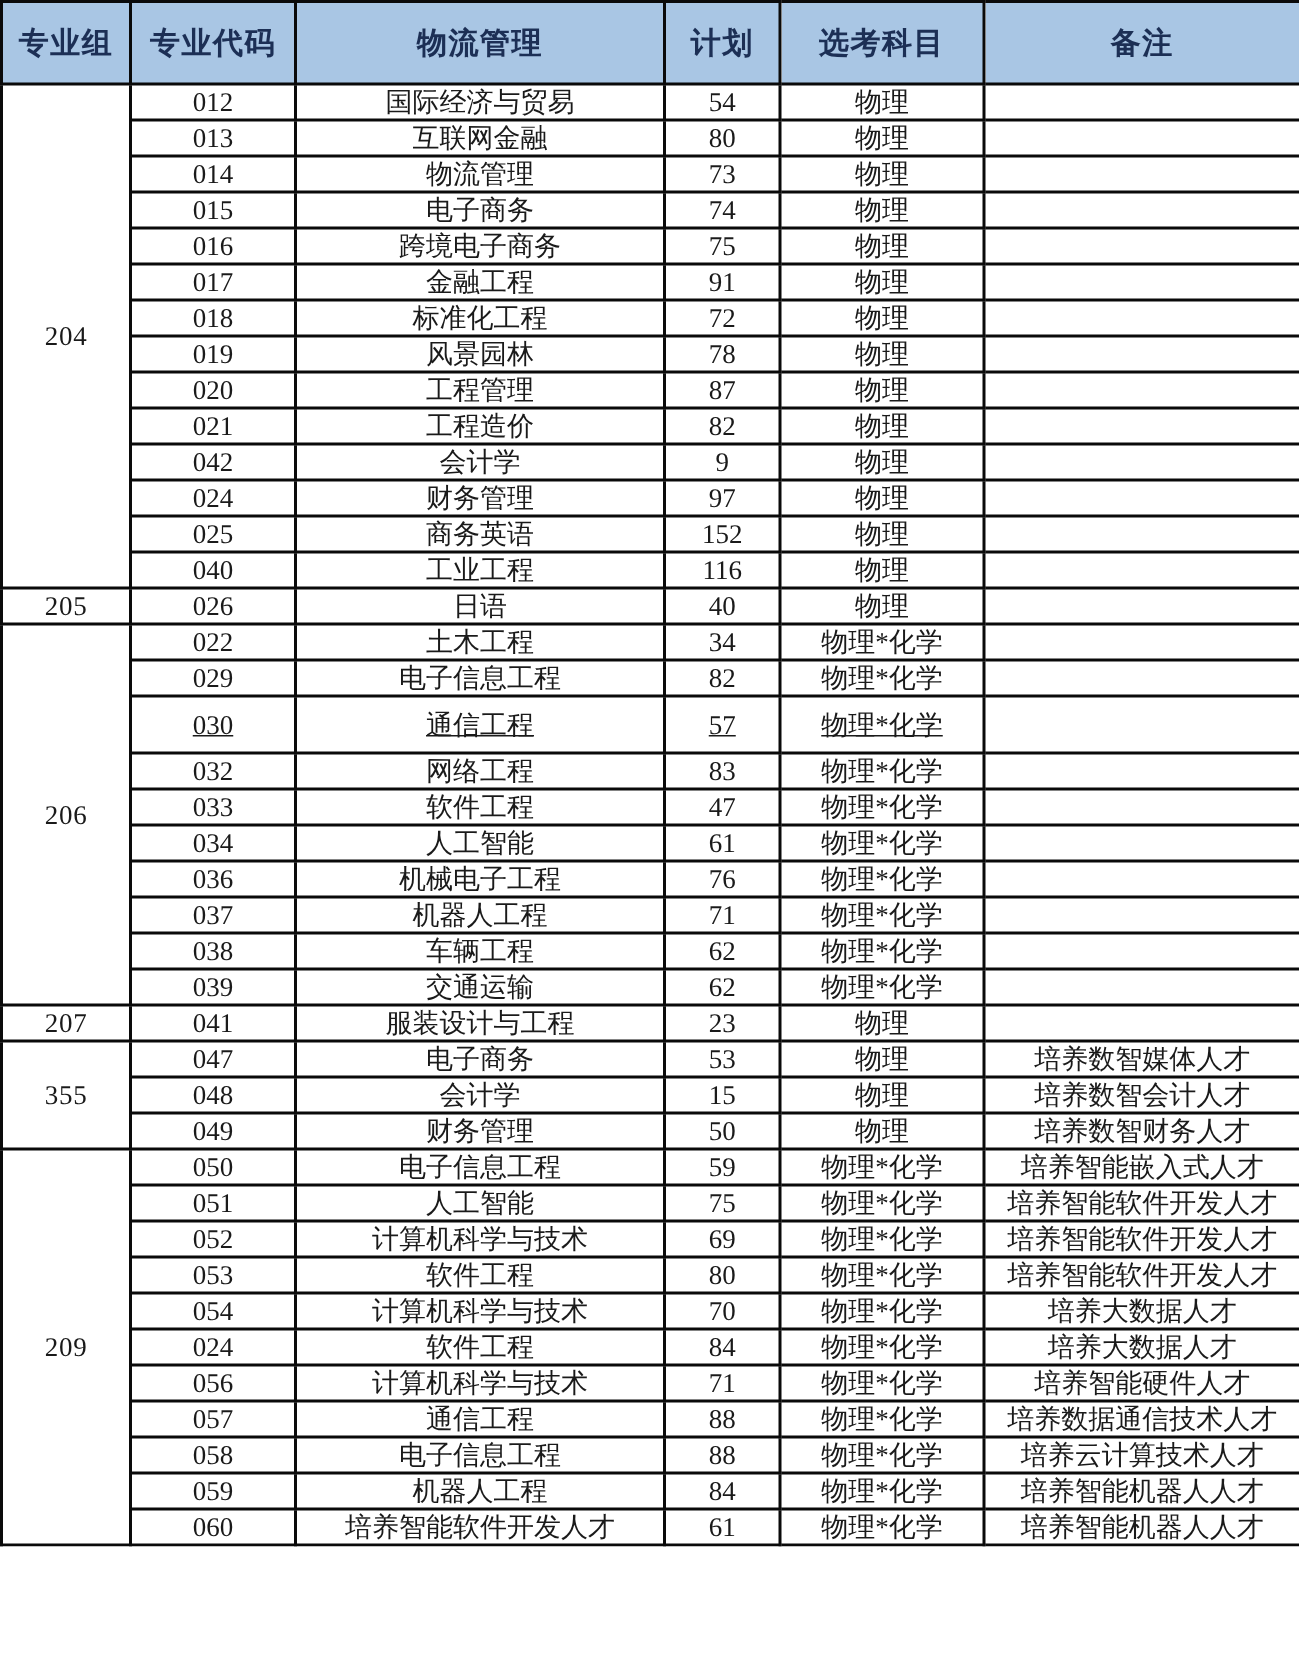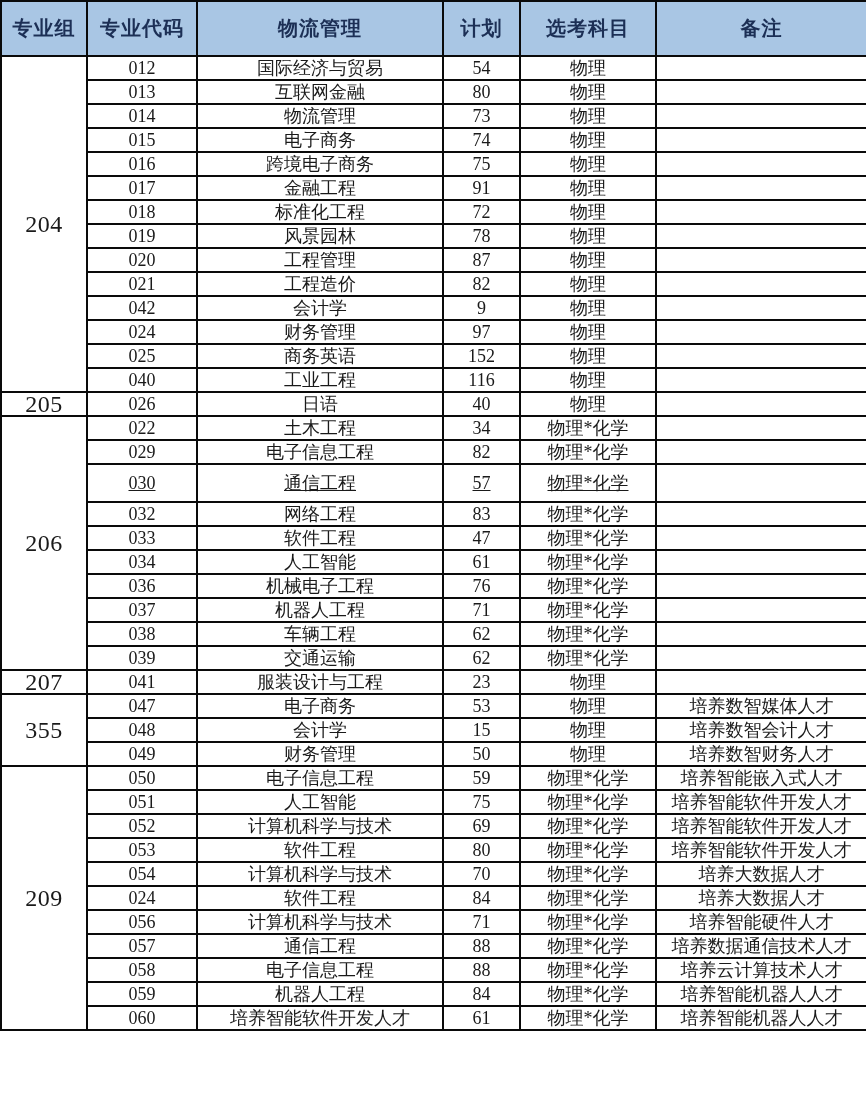--- a/index.html
+++ b/index.html
@@ -40,21 +40,21 @@
     color: #1a1a1a;
     font-size: 18px;
     height: 22px;
     line-height: 22px;
   }
   table.majors tbody tr.tall td {
     height: 36px;
     text-decoration: underline;
   }
   table.majors tbody td.group-cell {
-    font-size: 24px;
+    font-size: 18px;
     letter-spacing: 0.5px;
     margin-top: 32px;
   }
   .watermark {
     position: absolute;
     left: 692px;
     top: 1055px;
     font-size: 27px;
     font-weight: bold;
     letter-spacing: 1px;

